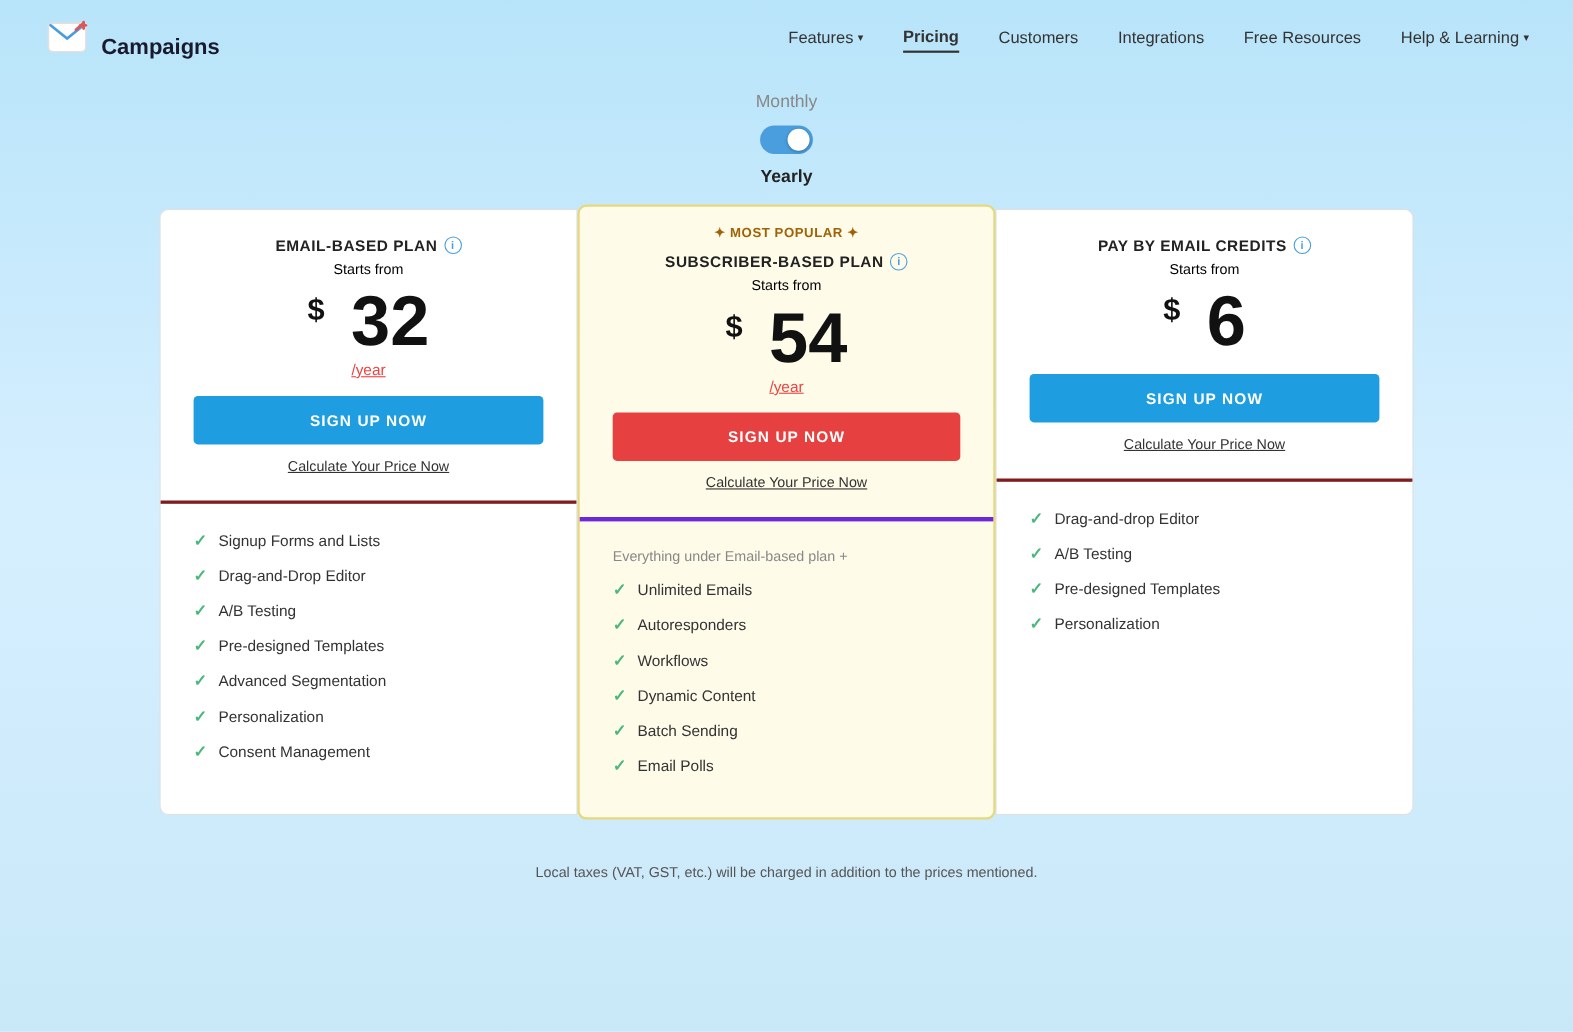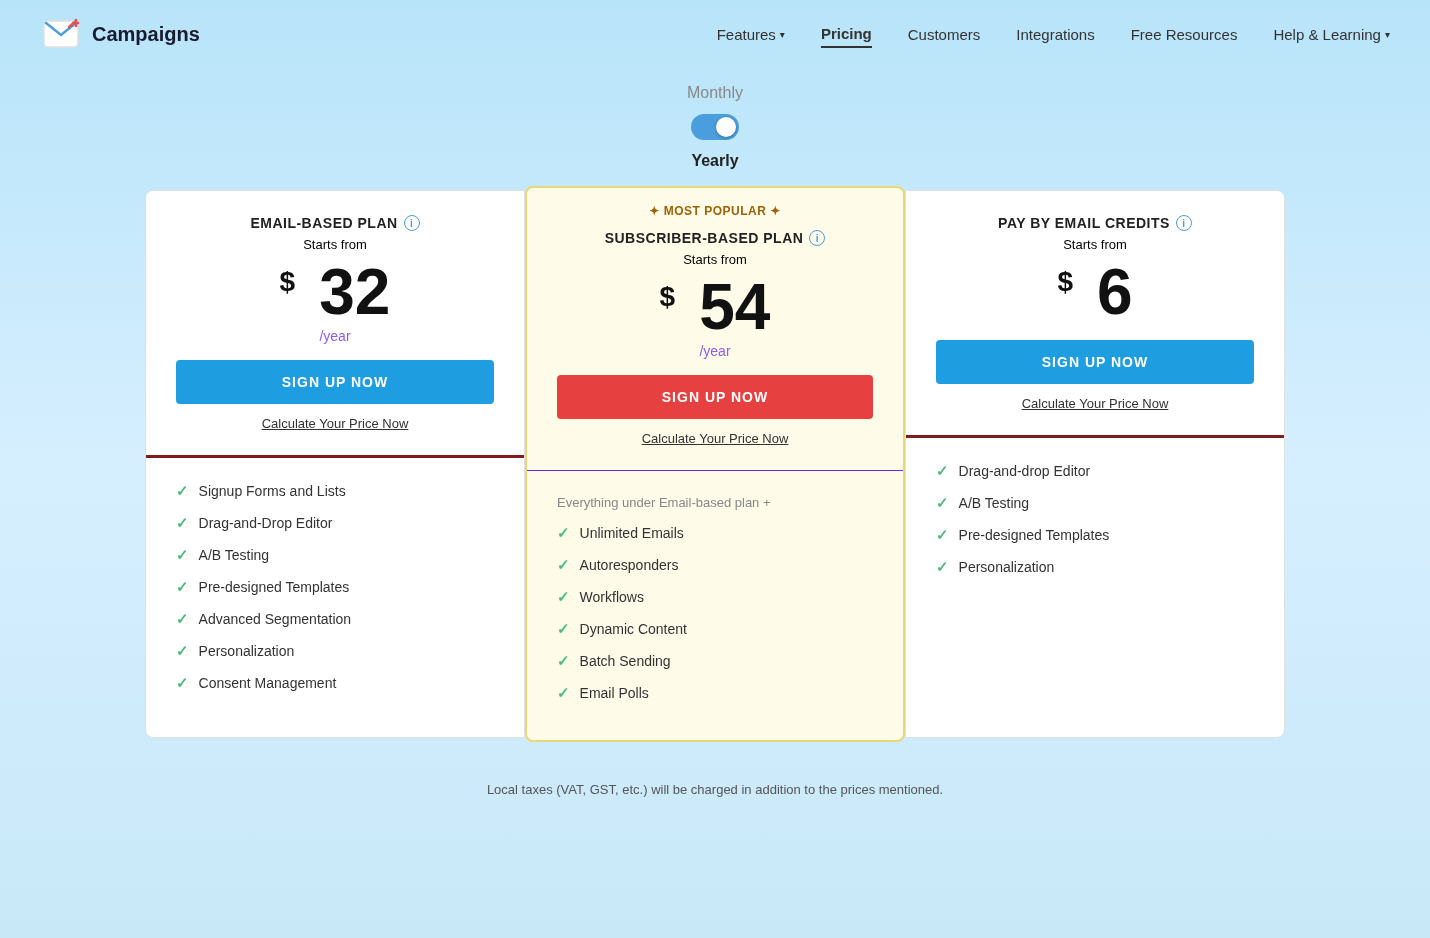--- a/index.html
+++ b/index.html
@@ -12,21 +12,21 @@
     
     .navbar {
       display: flex;
       align-items: center;
       padding: 0 40px;
       height: 68px;
       background: transparent;
     }
     .nav-logo {
       display: flex;
-      align-items: center;
+      align-items: flex-end;
       gap: 10px;
       cursor: pointer;
     }
     .nav-logo-icon {
       width: 42px;
       height: 42px;
     }
     .nav-logo-text {
       font-size: 20px;
       font-weight: 700;
@@ -131,21 +131,21 @@
       letter-spacing: 0.5px;
       padding: 16px 0 6px;
     }
 
     .plan-top {
       padding: 24px 30px 20px;
       text-align: center;
       border-bottom: 3px solid #7f1d1d;
     }
     .plan-card.popular .plan-top {
-      border-bottom: 1px solid #6d28d9;
+      border-bottom: 4px solid #6d28d9;
       padding-top: 6px;
     }
 
     .plan-name {
       font-size: 14px;
       font-weight: 700;
       color: #222;
       letter-spacing: 0.5px;
       display: flex;
       align-items: center;
@@ -186,22 +186,23 @@
     }
     .price-amount {
       font-size: 64px;
       font-weight: 900;
       color: #111;
       line-height: 1;
       margin-left: 24px;
     }
     .price-period {
       font-size: 14px;
-      color: #8b5cf6;
+      color: #ef4444;
       margin-bottom: 16px;
+      text-decoration: underline;
     }
 
     .sign-up-btn {
       width: 100%;
       padding: 14px;
       font-size: 14px;
       font-weight: 700;
       letter-spacing: 1px;
       border: none;
       border-radius: 4px;

